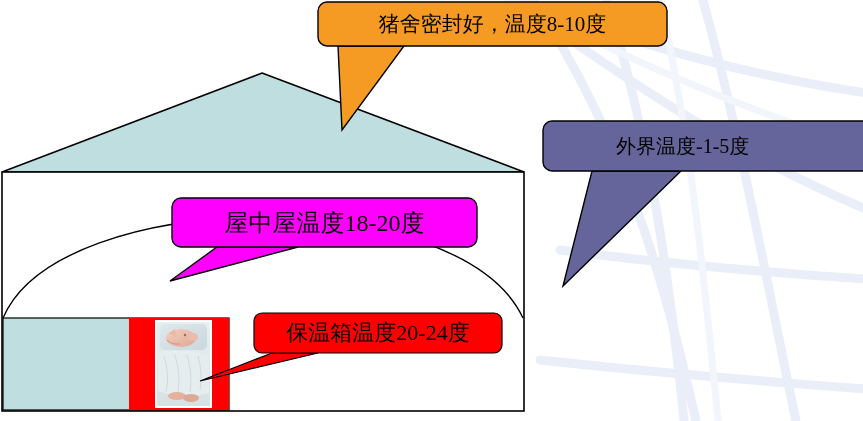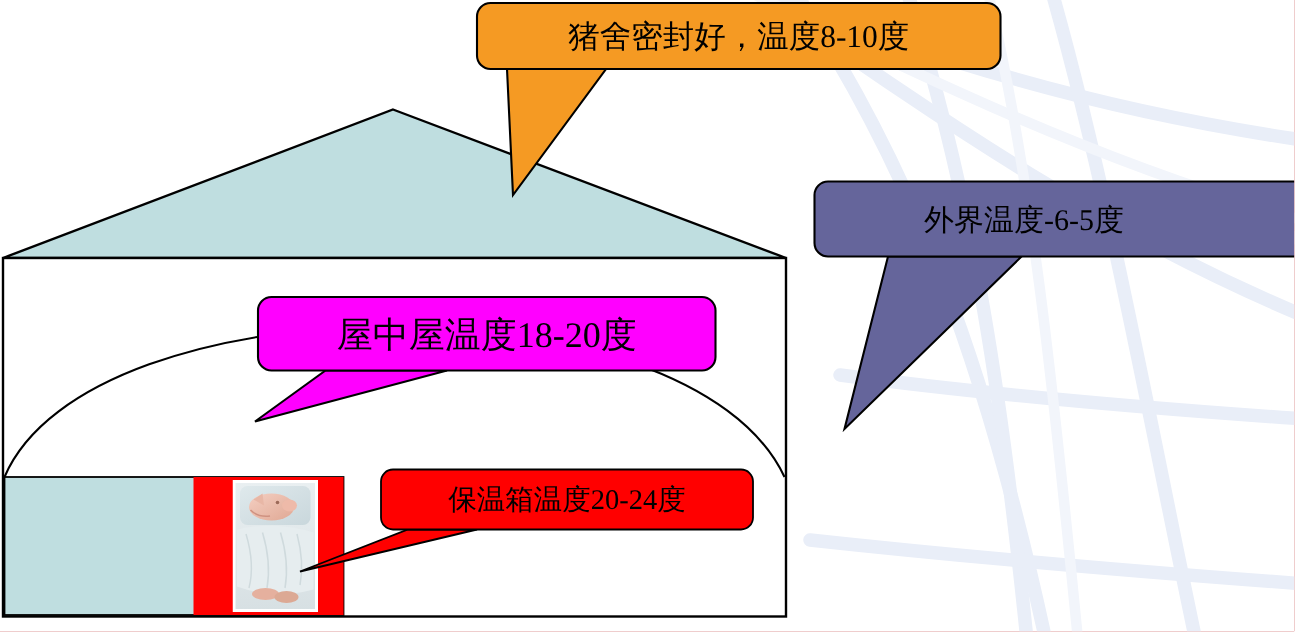--- a/index.html
+++ b/index.html
@@ -9,21 +9,21 @@
     background: #ffffff;
   }
   body {
     font-family: "Liberation Serif", "DejaVu Serif", serif;
   }
   #slide {
     position: relative;
     width: 863px;
     height: 421px;
     overflow: hidden;
-    background: #b91c1c;
+    background: #3b82f6;
   }
   .layer {
     position: absolute;
     left: 0;
     top: 0;
     width: 863px;
     height: 421px;
   }
   .callout-text {
     position: absolute;
@@ -46,21 +46,21 @@
     justify-content: flex-start;
     padding-left: 73px;
     box-sizing: border-box;
   }
   #txt-magenta {
     left: 172px; top: 198px; width: 305px; height: 49px;
     font-size: 24px;
   }
   #txt-red {
     left: 254px; top: 313px; width: 248px; height: 40px;
-    font-size: 19px;
+    font-size: 22px;
   }
 </style>
 </head>
 <body>
 
 <div id="slide">
 
   <svg class="layer" viewBox="0 0 863 421" width="863" height="421" preserveAspectRatio="none">
     <rect x="0" y="0" width="863" height="421" fill="#ffffff"></rect>
     <g stroke="#e9eef8" fill="none" stroke-width="9" stroke-linecap="round">
@@ -148,19 +148,19 @@
     </g>
 
     <g>
       <path d="M272 353 L318 353 L200 381 Z" fill="#ff0000" stroke="#000000" stroke-width="1.2"></path>
       <rect x="254" y="313" width="248" height="40" rx="8" ry="8" fill="#ff0000" stroke="#000000" stroke-width="1.2"></rect>
     </g>
   </svg>
 
   <div class="callout-text" id="txt-orange">猪舍密封好，温度8-10度</div>
 
-  <div class="callout-text" id="txt-purple">外界温度-6-5度</div>
+  <div class="callout-text" id="txt-purple">外界温度-1-5度</div>
 
   <div class="callout-text" id="txt-magenta">屋中屋温度18-20度</div>
 
   <div class="callout-text" id="txt-red">保温箱温度20-24度</div>
 
 </div>
 
 </body></html>

